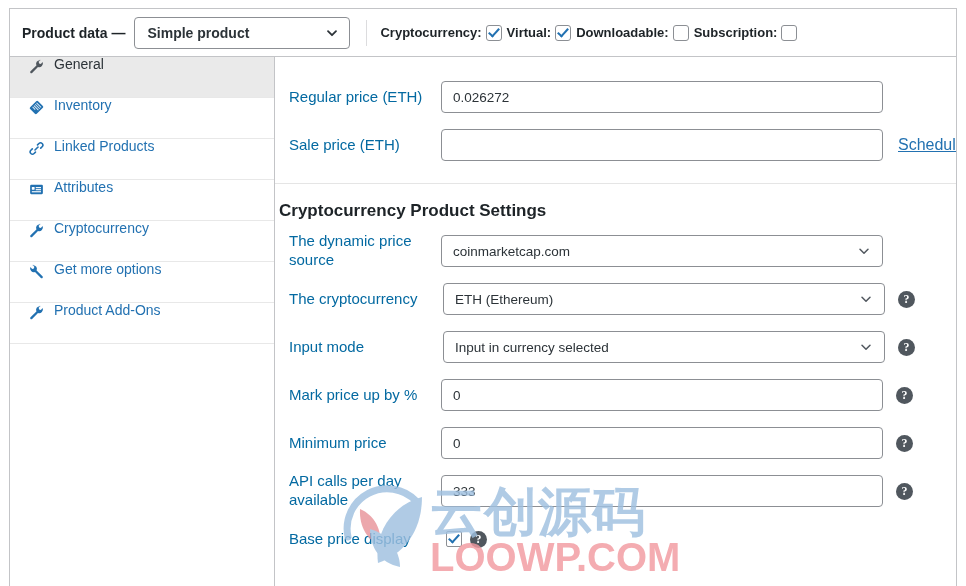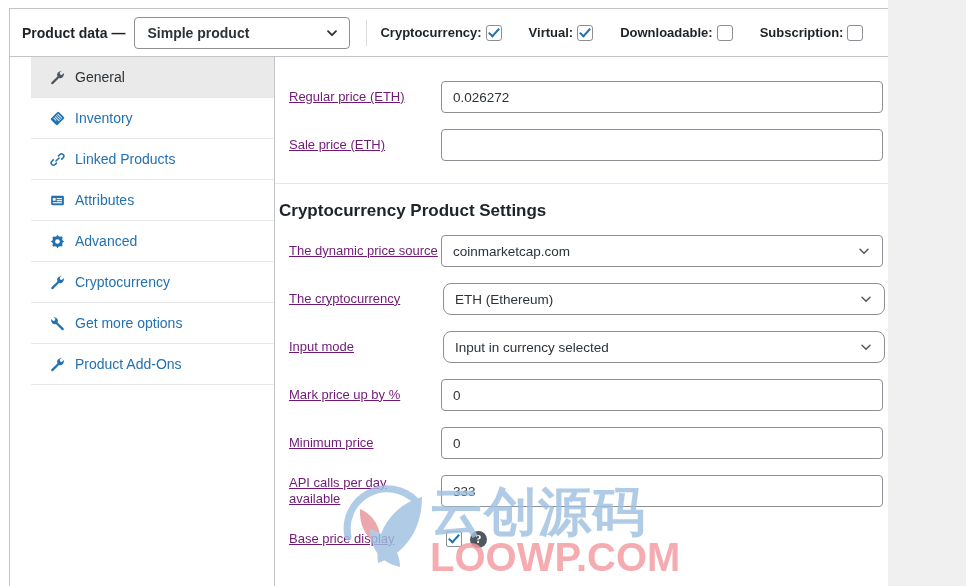--- a/index.html
+++ b/index.html
@@ -3,21 +3,21 @@
 <meta charset="utf-8">
 <style>
   html, body {
     margin: 0;
     padding: 0;
     background: #f0f0f1;
     font-family: "Liberation Sans", sans-serif;
   }
   #screen {
     position: relative;
-    width: 888px;
+    width: 966px;
     height: 586px;
     background: #ffffff;
     overflow: hidden;
     box-sizing: border-box;
   }
 
   
   .panel {
     position: absolute;
     left: 9px;
@@ -71,21 +71,21 @@
   }
   .hdr-divider {
     width: 1px;
     height: 26px;
     background: #dcdcde;
     margin: 0 13px 0 16px;
   }
   .cb-group {
     display: flex;
     align-items: center;
-    gap: 27px;
+    gap: 5px;
   }
   .cb-item {
     display: flex;
     align-items: center;
     font-size: 13px;
     font-weight: bold;
     color: #1d2327;
     white-space: nowrap;
     cursor: pointer;
   }
@@ -120,29 +120,27 @@
   .sidebar {
     width: 265px;
     flex: 0 0 265px;
     background: #ffffff;
     border-right: 1px solid #c3c4c7;
     box-sizing: border-box;
   }
   .side-item {
     height: 41px;
     display: flex;
-    align-items: center;
     padding-left: 17px;
     box-sizing: border-box;
     border-bottom: 1px solid #e8e8e8;
     font-size: 14px;
     color: #2271b1;
     cursor: pointer;
     position: relative;
-    margin-left: 21px;
   }
   .side-item.active {
     background: #eaeaea;
     color: #2c3338;
   }
   .side-item .si-ico {
     width: 18px;
     height: 18px;
     margin-right: 9px;
     display: flex;
@@ -167,24 +165,23 @@
   .frow {
     display: flex;
     align-items: center;
     height: 48px;
     padding-left: 14px;
     box-sizing: border-box;
   }
   .flabel {
     width: 152px;
     flex: 0 0 152px;
-    font-size: 13px;
-    color: #701a75;
+    font-size: 15px;
+    color: #0369a1;
     line-height: 1.25;
-    text-decoration: underline;
   }
   .finput {
     height: 32px;
     border: 1px solid #8c8f94;
     border-radius: 4px;
     background: #ffffff;
     box-sizing: border-box;
     display: flex;
     align-items: center;
     padding: 0 11px;
@@ -232,21 +229,21 @@
     box-sizing: border-box;
     line-height: 1;
     font-family: "Liberation Serif", serif;
   }
   .sec-head {
     font-size: 17px;
     font-weight: bold;
     color: #1d2327;
     padding: 17px 0 6px 4px;
   }
-  .row-inset .finput { margin-left: 2px; border-radius: 8px; }
+  .row-inset .finput { margin-left: 2px; }
   .cb-inline {
     width: 16px;
     height: 16px;
     border: 1px solid #8c8f94;
     border-radius: 2px;
     background: #ffffff;
     position: relative;
     box-sizing: border-box;
     flex: 0 0 16px;
     margin-left: 5px;
@@ -394,29 +391,20 @@
                 <rect x="1.2" y="3" width="13.6" height="10" rx="1.2" fill="#2271b1"></rect>
                 <rect x="3" y="5.2" width="3" height="3" rx="0.5" fill="#ffffff"></rect>
                 <rect x="7.2" y="5.4" width="5.6" height="1.2" fill="#ffffff"></rect>
                 <rect x="7.2" y="7.6" width="5.6" height="1.2" fill="#ffffff"></rect>
                 <rect x="3" y="9.8" width="9.8" height="1.2" fill="#ffffff"></rect>
               </svg>
           </span>
           <span class="si-label">Attributes</span>
         </div>
 
-        <div class="side-item">
-          <span class="si-ico">
-            <svg width="15" height="15" viewBox="0 0 16 16">
-                <path fill="#2271b1" d="M8 0.8 6.9 2.5a5.6 5.6 0 0 0-1.3.55L3.7 2.6 2.6 3.7l0.45 1.9a5.6 5.6 0 0 0-.55 1.3L0.8 8l1.7 1.1c.13.46.31.9.55 1.3L2.6 12.3l1.1 1.1 1.9-.45c.4.24.84.42 1.3.55L8 15.2l1.1-1.7c.46-.13.9-.31 1.3-.55l1.9.45 1.1-1.1-.45-1.9c.24-.4.42-.84.55-1.3L15.2 8l-1.7-1.1a5.6 5.6 0 0 0-.55-1.3l.45-1.9-1.1-1.1-1.9.45a5.6 5.6 0 0 0-1.3-.55z"></path>
-                <circle cx="8" cy="8" r="2.5" fill="#ffffff"></circle>
-              </svg>
-          </span>
-          <span class="si-label">Advanced</span>
-        </div>
 
         <div class="side-item">
           <span class="si-ico">
             <svg width="15" height="15" viewBox="0 0 16 16">
                 <path d="M11.5 1.2a4 4 0 0 0-3.6 5.6L1.6 13.1a1.2 1.2 0 0 0 1.7 1.7l6.3-6.3a4 4 0 0 0 5-5.2l-2 2-1.8-.5-.5-1.8 2-2a4 4 0 0 0-.8-.1z" fill="#2271b1"></path>
               </svg>
           </span>
           <span class="si-label">Cryptocurrency</span>
         </div>
 

